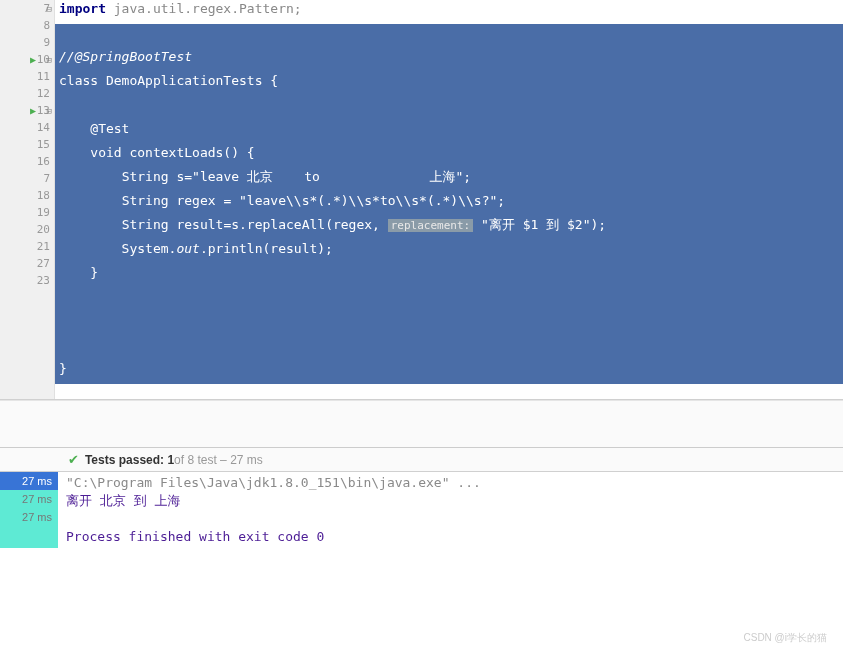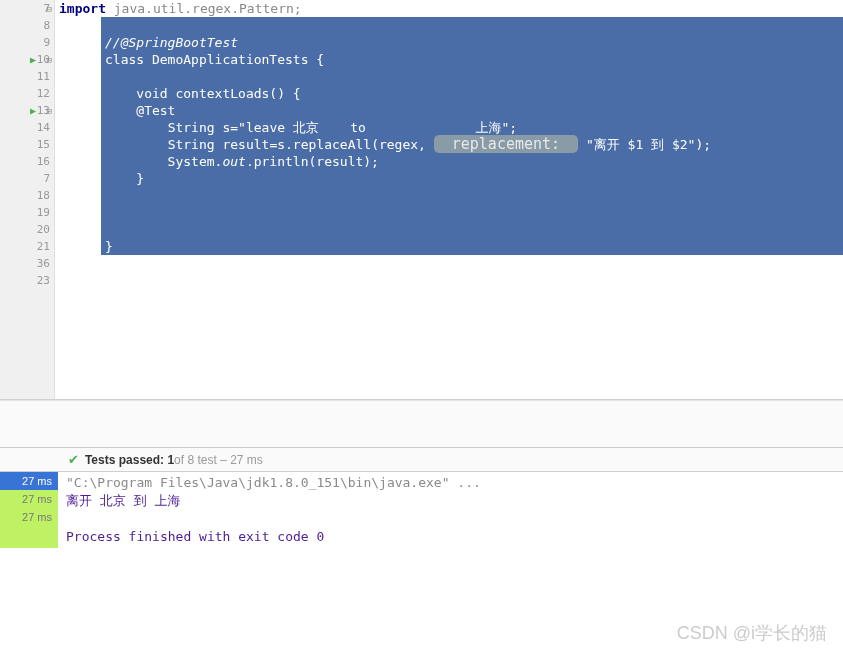--- a/index.html
+++ b/index.html
@@ -47,44 +47,43 @@
   color: #888;
   font-size: 9px;
   cursor: pointer;
 }
 .code-area {
   flex: 1;
   background: #fff;
   position: relative;
 }
 .code-line {
-  height: 17px;
+  height: 24px;
   line-height: 17px;
   white-space: pre;
   padding-left: 4px;
 }
 .selected-block {
   background: #4a6da7;
   color: #fff;
-  margin-left: 46px;
 }
 .selected-block .kw { color: #fff; font-weight: normal; }
 .selected-block .str { color: #fff; }
 .selected-block .comment { color: #fff; font-style: italic; }
 .selected-block .ann { color: #fff; }
 .selected-block .static { color: #ffffff; font-style: italic; }
 .kw { color: #000080; font-weight: bold; }
 .str { color: #008000; }
 .import-line { color: #888; }
 .param-hint {
   background: #8a9ba8;
   color: #e8e8e8;
-  padding: 0 18px;
-  border-radius: 5px;
-  font-size: 15px;
+  padding: 0 3px;
+  border-radius: 0;
+  font-size: 11px;
 }
 .divider-space {
   height: 48px;
   background: #fafafa;
   border-top: 1px solid #e5e5e5;
   border-bottom: 1px solid #ccc;
 }
 .test-panel {
   background: #fff;
 }
@@ -103,21 +102,21 @@
   margin-right: 6px;
   font-size: 13px;
 }
 .passed-bold { font-weight: bold; color: #333; }
 .passed-light { color: #999; }
 .console-area {
   display: flex;
 }
 .time-col {
   width: 58px;
-  background: #bef264;
+  background: #5eead4;
 }
 .time-cell {
   height: 18px;
   line-height: 18px;
   text-align: right;
   padding-right: 6px;
   font-size: 11px;
   color: #777;
   font-family: -apple-system, "Segoe UI", sans-serif;
 }
@@ -132,21 +131,21 @@
   font-size: 13px;
   line-height: 18px;
 }
 .console-cmd { color: #8a8a8a; }
 .console-text { color: #4c1d95; }
 .watermark {
   position: absolute;
   bottom: 8px;
   right: 16px;
   color: #ccc;
-  font-size: 18px;
+  font-size: 10px;
   font-family: -apple-system, sans-serif;
 }
 </style>
 </head>
 <body>
 
 <div class="editor-area">
   <div class="gutter">
     <div class="gutter-row">
         <span class="line-num">7</span>
@@ -192,35 +191,36 @@
     <div class="gutter-row">
         <span class="line-num">19</span>
       </div>
     <div class="gutter-row">
         <span class="line-num">20</span>
       </div>
     <div class="gutter-row">
         <span class="line-num">21</span>
       </div>
     <div class="gutter-row">
-        <span class="line-num">36</span>
+        <span class="line-num">27</span>
       </div>
     <div class="gutter-row">
         <span class="line-num">23</span>
       </div>
   </div>
   <div class="code-area">
     <div class="code-line import-line"><span class="kw">import</span><span> java.util.regex.Pattern;</span></div>
     <div class="code-line selected-block"> </div>
     <div class="code-line selected-block"><span class="comment">//@SpringBootTest</span></div>
     <div class="code-line selected-block"><span class="kw">class</span><span> DemoApplicationTests {</span></div>
     <div class="code-line selected-block"> </div>
+    <div class="code-line selected-block"><span class="ann">    @Test</span></div>
     <div class="code-line selected-block">    <span class="kw">void</span><span> contextLoads() {</span></div>
-    <div class="code-line selected-block"><span class="ann">    @Test</span></div>
     <div class="code-line selected-block">        <span>String</span><span> s=</span><span class="str">"leave 北京    to              上海"</span>;</div>
+    <div class="code-line selected-block">        <span>String</span><span> regex = </span><span class="str">"leave\\s*(.*)\\s*to\\s*(.*)\\s?"</span>;</div>
     <div class="code-line selected-block">        <span>String</span><span> result=s.replaceAll(regex,</span> <span class="param-hint">replacement:</span> <span class="str">"离开 $1 到 $2"</span>);</div>
     <div class="code-line selected-block"><span>        System.</span><span class="static">out</span><span>.println(result);</span></div>
     <div class="code-line selected-block"><span>    }</span></div>
     <div class="code-line selected-block"> </div>
     <div class="code-line selected-block"> </div>
     <div class="code-line selected-block"> </div>
     <div class="code-line selected-block"><span>}</span></div>
     <div class="code-line"> </div>
   </div>
 </div>

